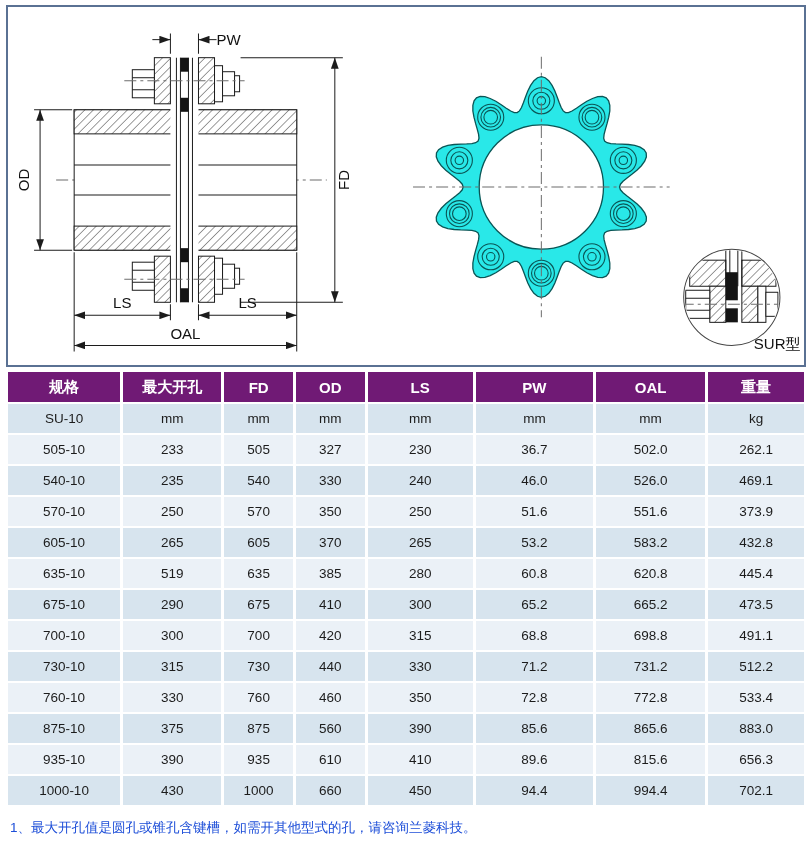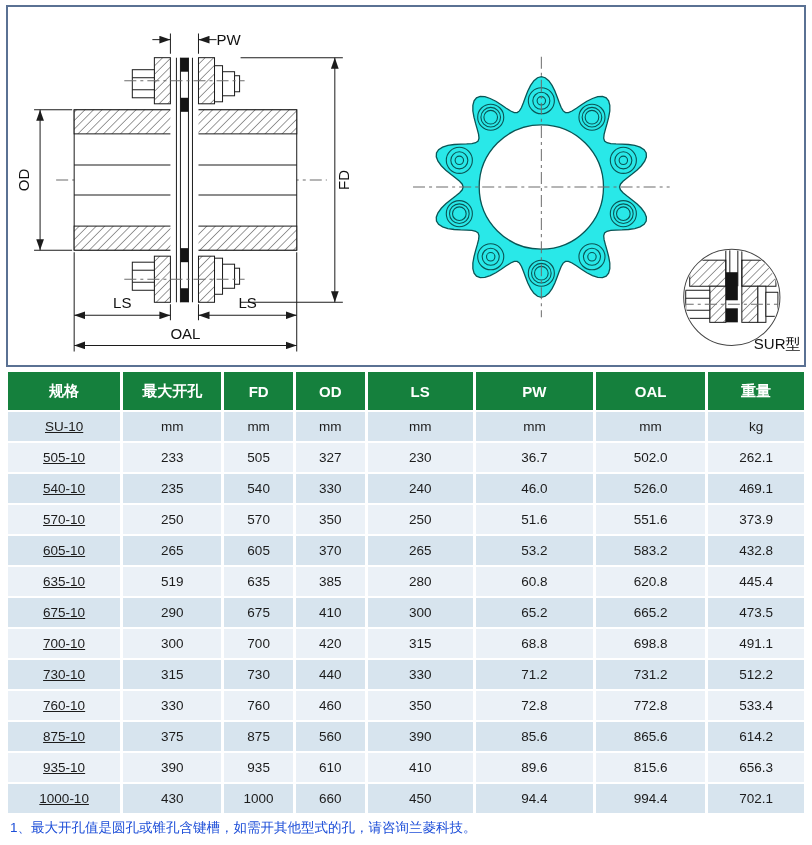--- a/index.html
+++ b/index.html
@@ -19,29 +19,29 @@
   .fw{fill:#ffffff;stroke:#1c1c1c;stroke-width:1;}
   .ht{fill:url(#hat);stroke:#1c1c1c;stroke-width:1;}
   .bk{fill:#141414;stroke:none;}
   .dim{stroke:#1c1c1c;stroke-width:1;fill:none;}
   .cl{stroke:#6d6d6d;stroke-width:1;stroke-dasharray:12 4 3 4;fill:none;}
   .lbl{font-size:15px;fill:#111;font-family:"Liberation Sans","DejaVu Sans",sans-serif;}
 
   .table-wrap{position:absolute;left:8px;top:372px;width:796px;}
   table{width:100%;border-collapse:separate;border-spacing:0;table-layout:fixed;}
   th{
-    background:#15803d;color:#ffffff;font-size:15px;font-weight:bold;
-    height:38px;padding:0;text-align:center;border-left:3px solid #ffffff;
+    background:#701a75;color:#ffffff;font-size:15px;font-weight:bold;
+    height:30px;padding:0;text-align:center;border-left:3px solid #ffffff;
   }
   th:first-child{border-left:none;}
   td{
     font-size:13.5px;color:#1c1c1c;height:29px;padding:0;text-align:center;
     border-left:3px solid #ffffff;border-top:2px solid #ffffff;
   }
-  td:first-child{border-left:none;text-decoration:underline;}
+  td:first-child{border-left:none;}
   tbody tr:nth-child(odd) td{background:#d7e4ee;}
   tbody tr:nth-child(even) td{background:#ebf1f7;}
 
   .note{
     position:absolute;left:10px;top:819px;font-size:13.5px;color:#1d4ed8;
     white-space:nowrap;
   }
 </style>
 </head>
 <body>
@@ -331,21 +331,21 @@
           <td>533.4</td>
         </tr>
         <tr>
           <td>875-10</td>
           <td>375</td>
           <td>875</td>
           <td>560</td>
           <td>390</td>
           <td>85.6</td>
           <td>865.6</td>
-          <td>614.2</td>
+          <td>883.0</td>
         </tr>
         <tr>
           <td>935-10</td>
           <td>390</td>
           <td>935</td>
           <td>610</td>
           <td>410</td>
           <td>89.6</td>
           <td>815.6</td>
           <td>656.3</td>

